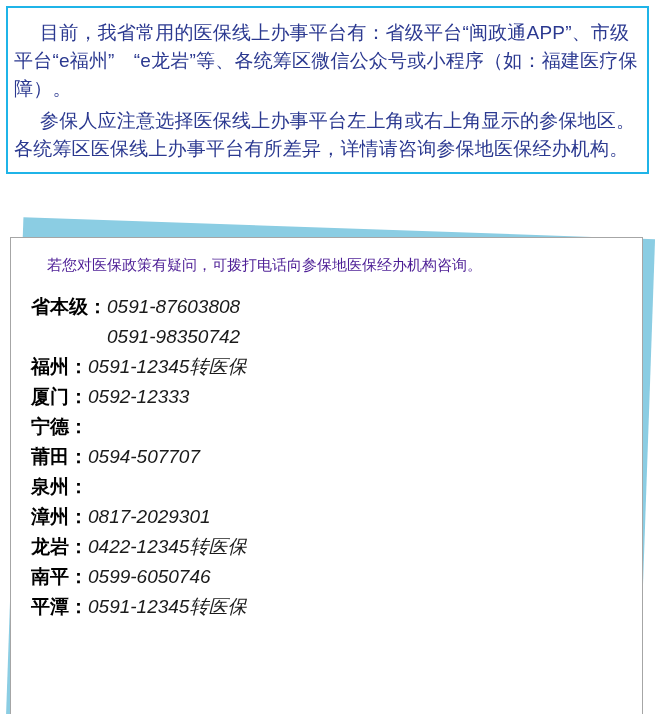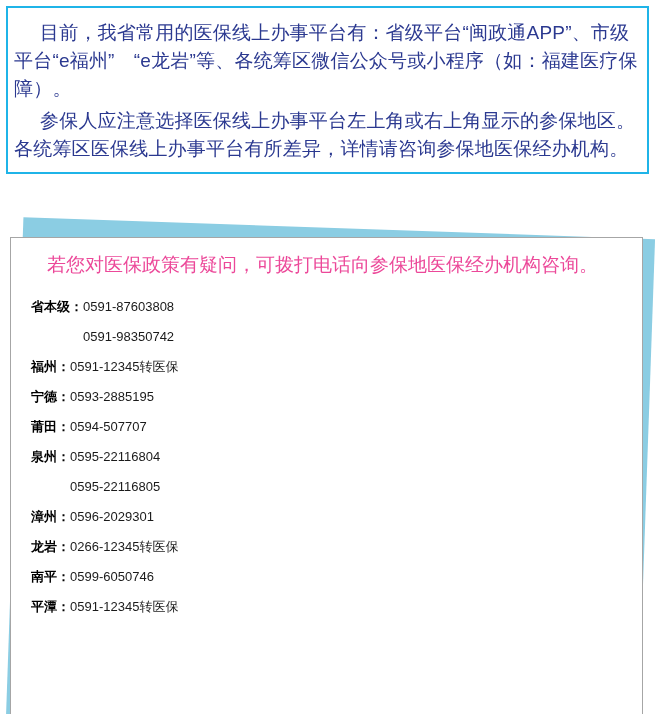--- a/index.html
+++ b/index.html
@@ -41,31 +41,31 @@
 
   
   .hotline-card{
     position:absolute;left:10px;top:237px;width:633px;height:490px;
     background:#ffffff;
     border:1px solid var(--card-border);
     padding:13px 20px 0 20px;
     z-index:2;
   }
   .hotline-intro{
-    font-size:19px;line-height:28px;color:#ec4899;
+    font-size:15px;line-height:28px;color:#4c1d95;
     text-indent:16px;
     margin:0 0 13px 0;
   }
-  .hotline-list{font-size:13px;}
+  .hotline-list{font-size:19px;}
   .hotline-entry{display:flex;align-items:flex-start;}
   .city-label{
     font-weight:bold;color:#000;
     line-height:30px;white-space:nowrap;
   }
-  .numbers{line-height:30px;}
+  .numbers{line-height:30px;font-style:italic;}
   .phone{line-height:30px;color:var(--text);}
 </style>
 </head>
 <body>
 
 <div class="notice-box">
   <p>目前，我省常用的医保线上办事平台有：省级平台“闽政通APP”、市级平台“e福州”　“e龙岩”等、各统筹区微信公众号或小程序（如：福建医疗保障）。</p>
   <p>参保人应注意选择医保线上办事平台左上角或右上角显示的参保地区。各统筹区医保线上办事平台有所差异，详情请咨询参保地医保经办机构。</p>
 </div>
 
@@ -82,54 +82,53 @@
         </div>
   </div>
 
   <div class="hotline-entry">
     <span class="city-label">福州：</span>
     <div class="numbers">
           <div class="phone">0591-12345转医保</div>
         </div>
   </div>
 
+  <div class="hotline-entry">
+    <span class="city-label">厦门：</span>
+    <div class="numbers">
+          <div class="phone">0592-12333</div>
+        </div>
+  </div>
 
   <div class="hotline-entry">
     <span class="city-label">宁德：</span>
-    <div class="numbers">
-          <div class="phone">0593-2885195</div>
-        </div>
   </div>
 
   <div class="hotline-entry">
     <span class="city-label">莆田：</span>
     <div class="numbers">
           <div class="phone">0594-507707</div>
         </div>
   </div>
 
   <div class="hotline-entry">
     <span class="city-label">泉州：</span>
-    <div class="numbers">
-          <div class="phone">0595-22116804</div>
-          <div class="phone">0595-22116805</div>
-        </div>
   </div>
 
   <div class="hotline-entry">
     <span class="city-label">漳州：</span>
     <div class="numbers">
-          <div class="phone">0596-2029301</div>
+          <div class="phone">0817-2029301</div>
         </div>
   </div>
 
   <div class="hotline-entry">
     <span class="city-label">龙岩：</span>
     <div class="numbers">
-          <div class="phone">0266-12345转医保</div>
+          <div class="phone">0422-12345转医保</div>
         </div>
   </div>
 
 
   <div class="hotline-entry">
     <span class="city-label">南平：</span>
     <div class="numbers">
           <div class="phone">0599-6050746</div>
         </div>
   </div>

